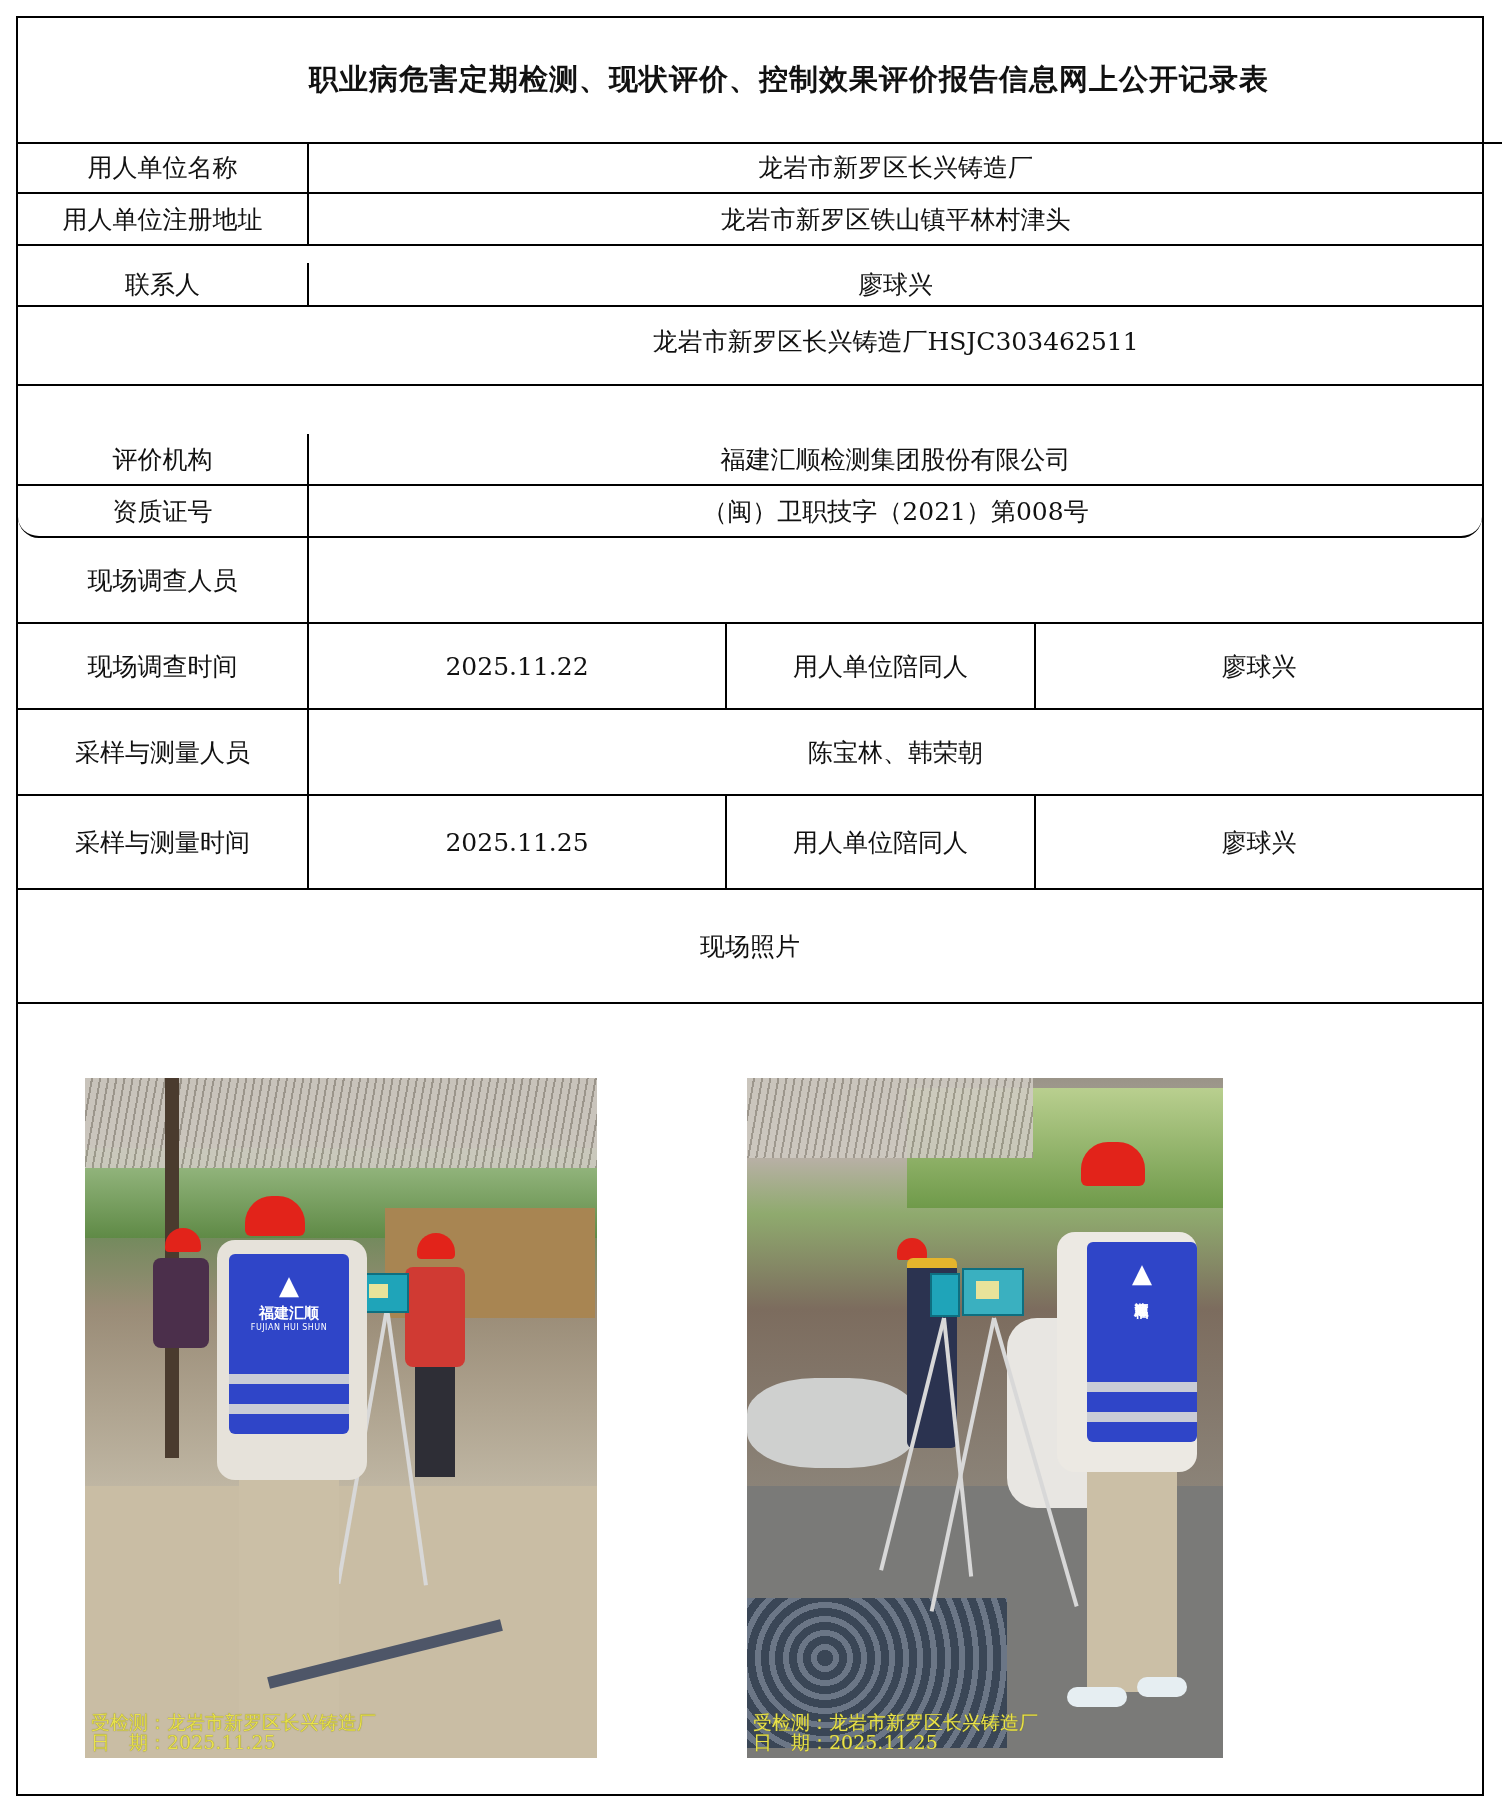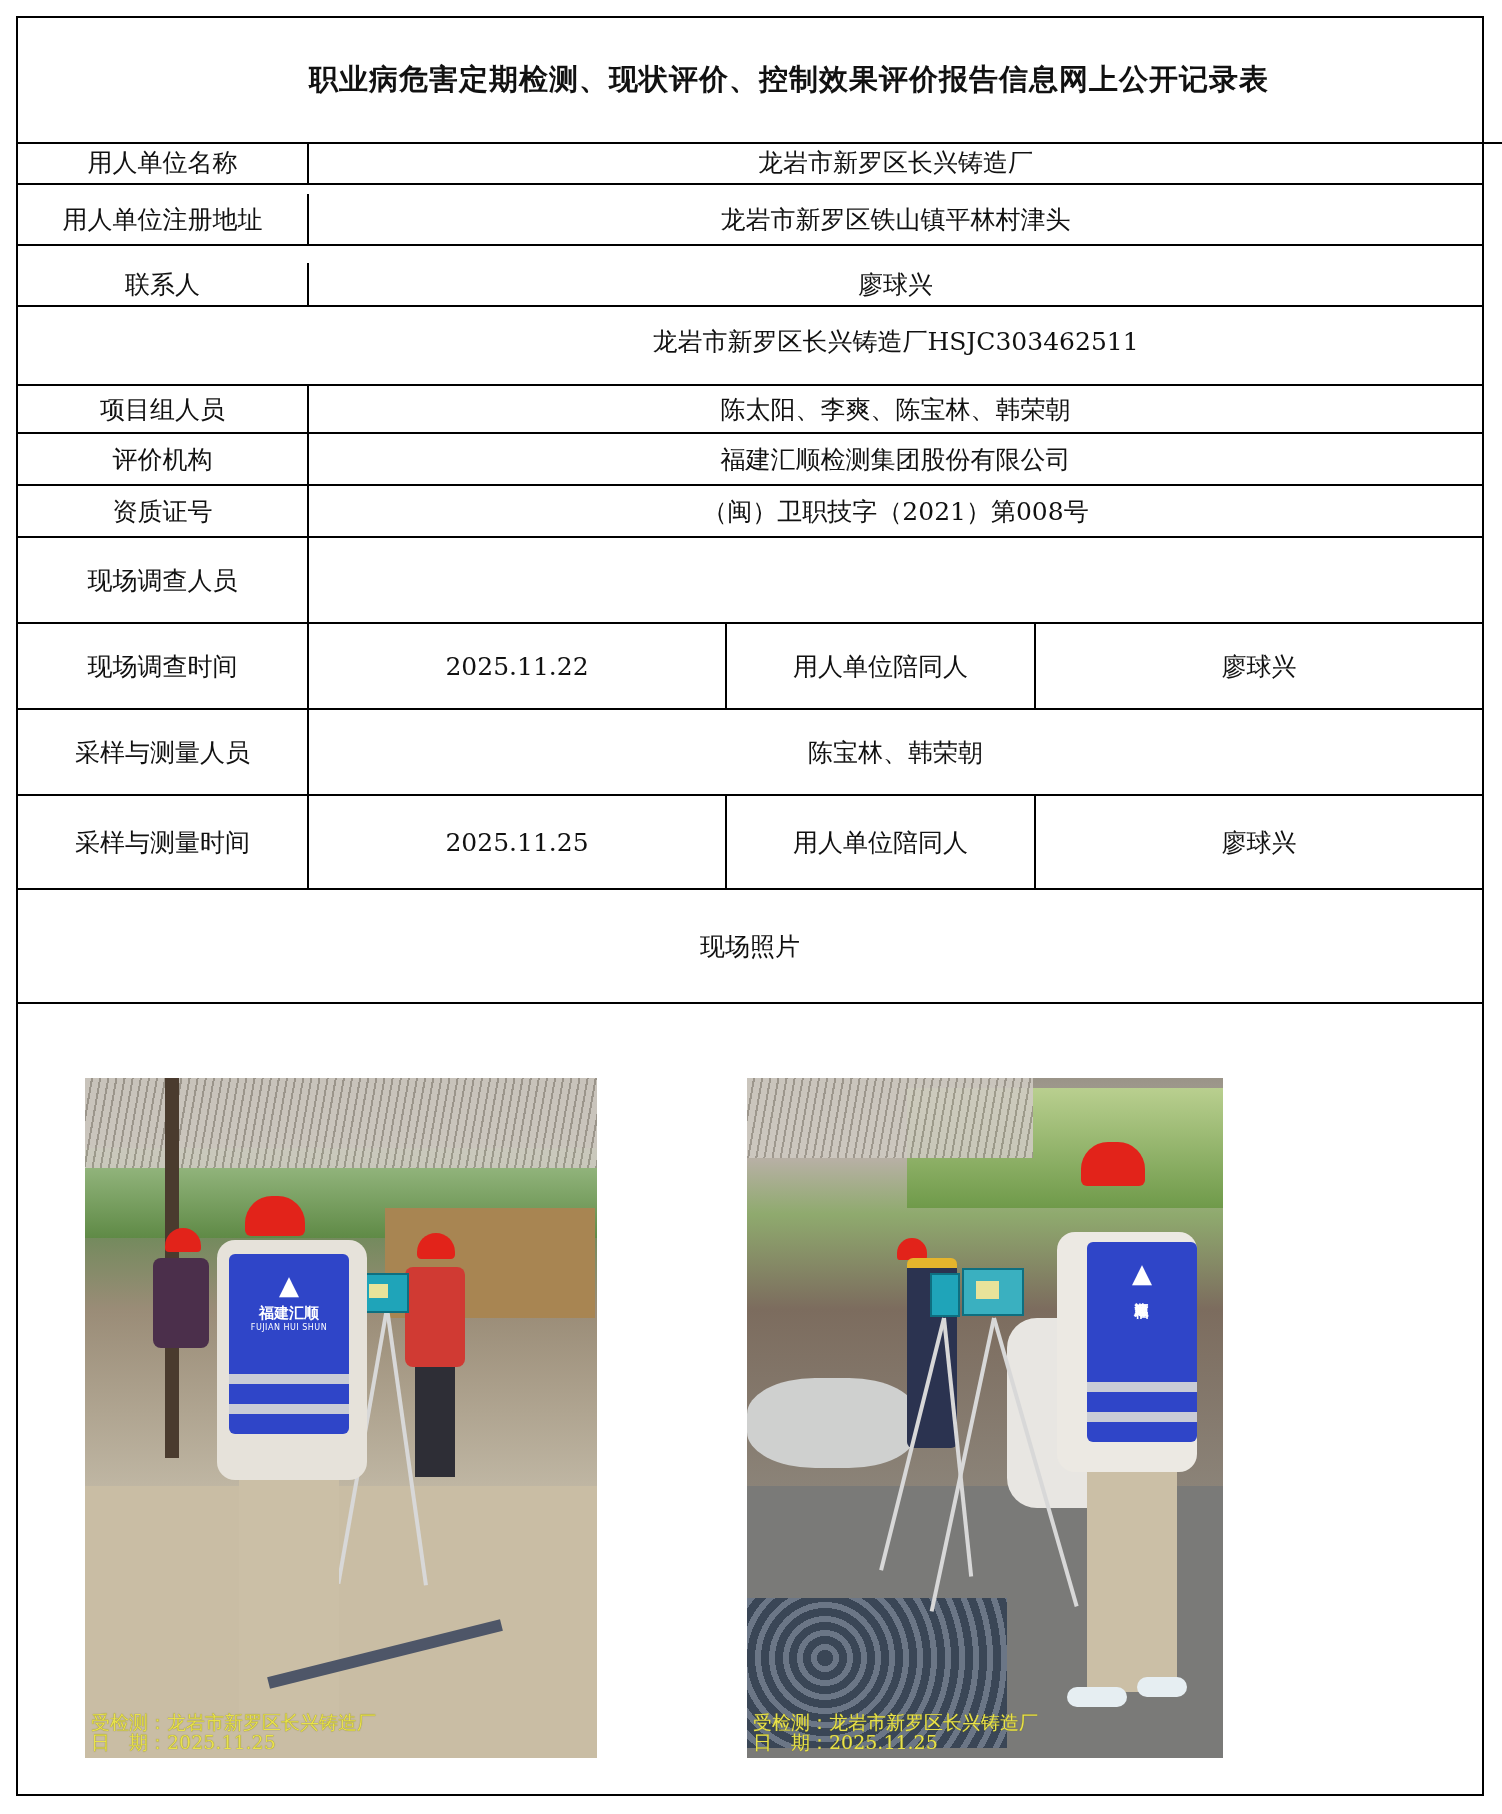--- a/index.html
+++ b/index.html
@@ -83,50 +83,46 @@
     }
     .wm .ln { display: block; }
   </style>
 </head>
 <body>
 
 <div class="sheet">
 
   <div class="title-row">职业病危害定期检测、现状评价、控制效果评价报告信息网上公开记录表</div>
 
-  <div class="row" style="top:124px;height:43px;">
+  <div class="row" style="top:124px;height:52px;">
     <div class="cell lbl">用人单位名称</div>
     <div class="cell val">龙岩市新罗区长兴铸造厂</div>
   </div>
 
   <div class="row" style="top:176px;height:52px;">
     <div class="cell lbl">用人单位注册地址</div>
     <div class="cell val">龙岩市新罗区铁山镇平林村津头</div>
   </div>
 
   <div class="row" style="top:245px;height:44px;">
     <div class="cell lbl">联系人</div>
     <div class="cell val">廖球兴</div>
   </div>
 
   <div class="row" style="top:280px;height:88px;">
     <div class="cell val">龙岩市新罗区长兴铸造厂HSJC303462511</div>
   </div>
 
-  <div class="row" style="top:368px;height:48px;">
-    <div class="cell lbl">项目组人员</div>
-    <div class="cell val">陈太阳、李爽、陈宝林、韩荣朝</div>
-  </div>
 
   <div class="row" style="top:416px;height:52px;">
     <div class="cell lbl">评价机构</div>
     <div class="cell val">福建汇顺检测集团股份有限公司</div>
   </div>
 
-  <div class="row" style="top:468px;height:52px;">
+  <div class="row" style="top:468px;height:52px;border-radius:21px;">
     <div class="cell lbl">资质证号</div>
     <div class="cell val">（闽）卫职技字（2021）第008号</div>
   </div>
 
   <div class="row" style="top:520px;height:86px;">
     <div class="cell lbl">现场调查人员</div>
   </div>
 
   <div class="row" style="top:606px;height:86px;">
     <div class="cell lbl">现场调查时间</div>

